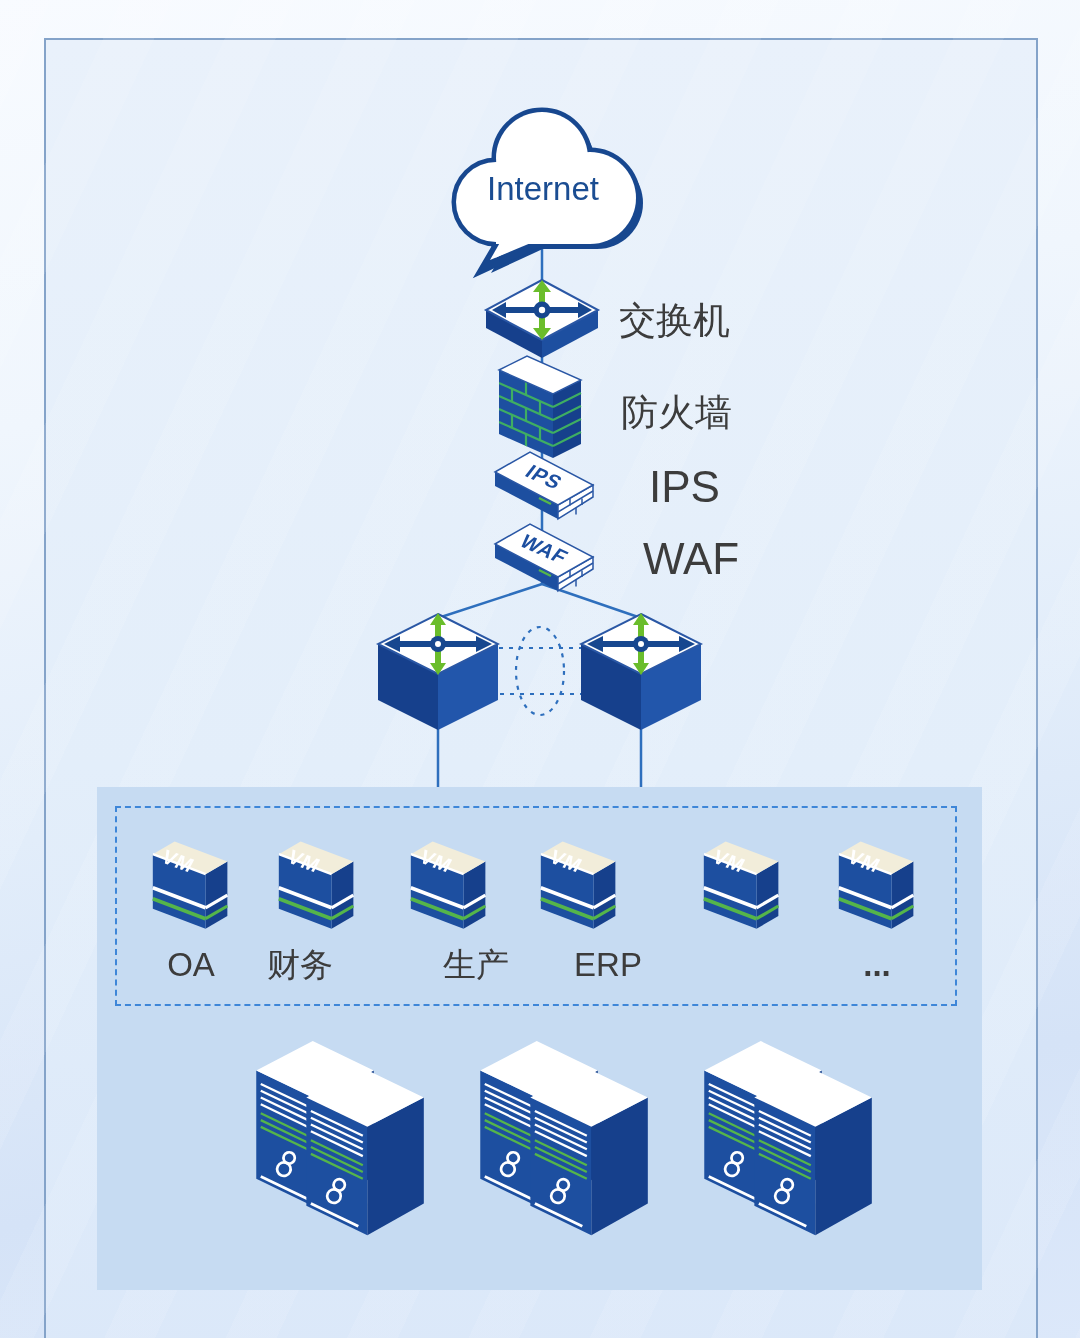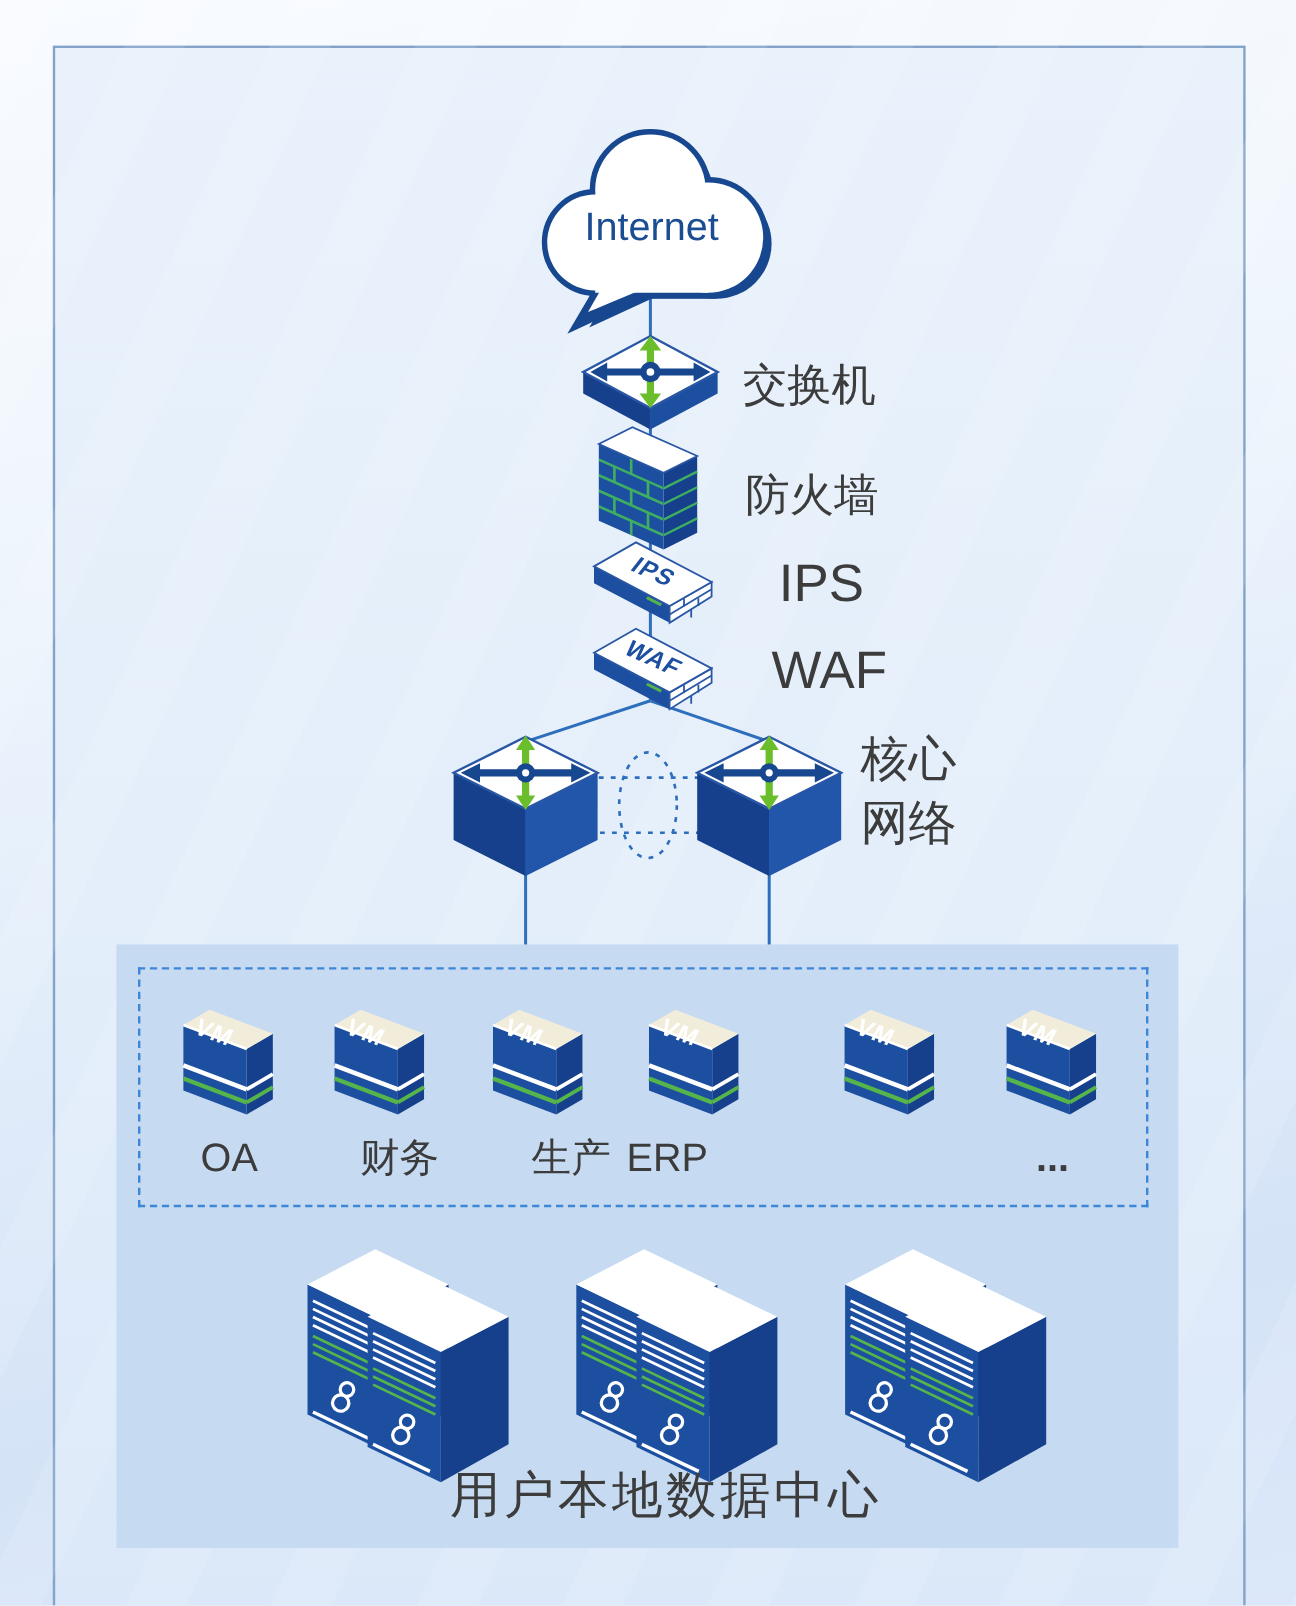--- a/index.html
+++ b/index.html
@@ -246,51 +246,47 @@
     </svg>
   <div class="badge z3" style="left:509px;top:538px;width:70px">WAF</div>
   <div class="lbl latin-lbl z3" style="left:643px;top:534px">WAF</div>
 
   <svg class="icon z2" style="left:376px;top:612px" width="124" height="120">
       <use href="#sym-cube"></use>
     </svg>
   <svg class="icon z2" style="left:579px;top:612px" width="124" height="120">
       <use href="#sym-cube"></use>
     </svg>
-  <div class="lbl core-lbl z3" style="left:717px;top:607px">
-    <div>核心</div>
-    <div>网络</div>
-  </div>
 
   <div class="panel z1"></div>
   <div class="vm-box z2"></div>
 
   <svg class="icon z2" style="left:147px;top:836px" width="88" height="100" viewBox="0 0 96 110">
       <use href="#sym-vm"></use>
     </svg>
   <div class="vm-badge z3" style="left:153px;top:850px">VM</div>
   <div class="lbl vm-lbl lbl-center z3" style="left:191px">OA</div>
 
   <svg class="icon z2" style="left:273px;top:836px" width="88" height="100" viewBox="0 0 96 110">
       <use href="#sym-vm"></use>
     </svg>
   <div class="vm-badge z3" style="left:279px;top:850px">VM</div>
-  <div class="lbl vm-lbl lbl-center z3" style="left:333px">财务</div>
+  <div class="lbl vm-lbl lbl-center z3" style="left:300px">财务</div>
 
   <svg class="icon z2" style="left:405px;top:836px" width="88" height="100" viewBox="0 0 96 110">
       <use href="#sym-vm"></use>
     </svg>
   <div class="vm-badge z3" style="left:411px;top:850px">VM</div>
   <div class="lbl vm-lbl lbl-center z3" style="left:476px">生产</div>
 
   <svg class="icon z2" style="left:535px;top:836px" width="88" height="100" viewBox="0 0 96 110">
       <use href="#sym-vm"></use>
     </svg>
   <div class="vm-badge z3" style="left:541px;top:850px">VM</div>
-  <div class="lbl vm-lbl lbl-center z3" style="left:556px">ERP</div>
+  <div class="lbl vm-lbl lbl-center z3" style="left:608px">ERP</div>
 
   <svg class="icon z2" style="left:698px;top:836px" width="88" height="100" viewBox="0 0 96 110">
       <use href="#sym-vm"></use>
     </svg>
   <div class="vm-badge z3" style="left:704px;top:850px">VM</div>
 
   <svg class="icon z2" style="left:833px;top:836px" width="88" height="100" viewBox="0 0 96 110">
       <use href="#sym-vm"></use>
     </svg>
   <div class="vm-badge z3" style="left:839px;top:850px">VM</div>
@@ -302,14 +298,13 @@
   </svg>
   <svg class="icon z2" style="left:460px;top:1032px" width="158" height="183" viewBox="0 0 164 190">
     <use href="#sym-tower" x="0" y="0"></use>
       <use href="#sym-tower" x="52" y="28"></use>
   </svg>
   <svg class="icon z2" style="left:684px;top:1032px" width="158" height="183" viewBox="0 0 164 190">
     <use href="#sym-tower" x="0" y="0"></use>
       <use href="#sym-tower" x="52" y="28"></use>
   </svg>
 
-  <div class="lbl dc-lbl lbl-center z3">用户本地数据中心</div>
 </div>
 
 </body></html>

